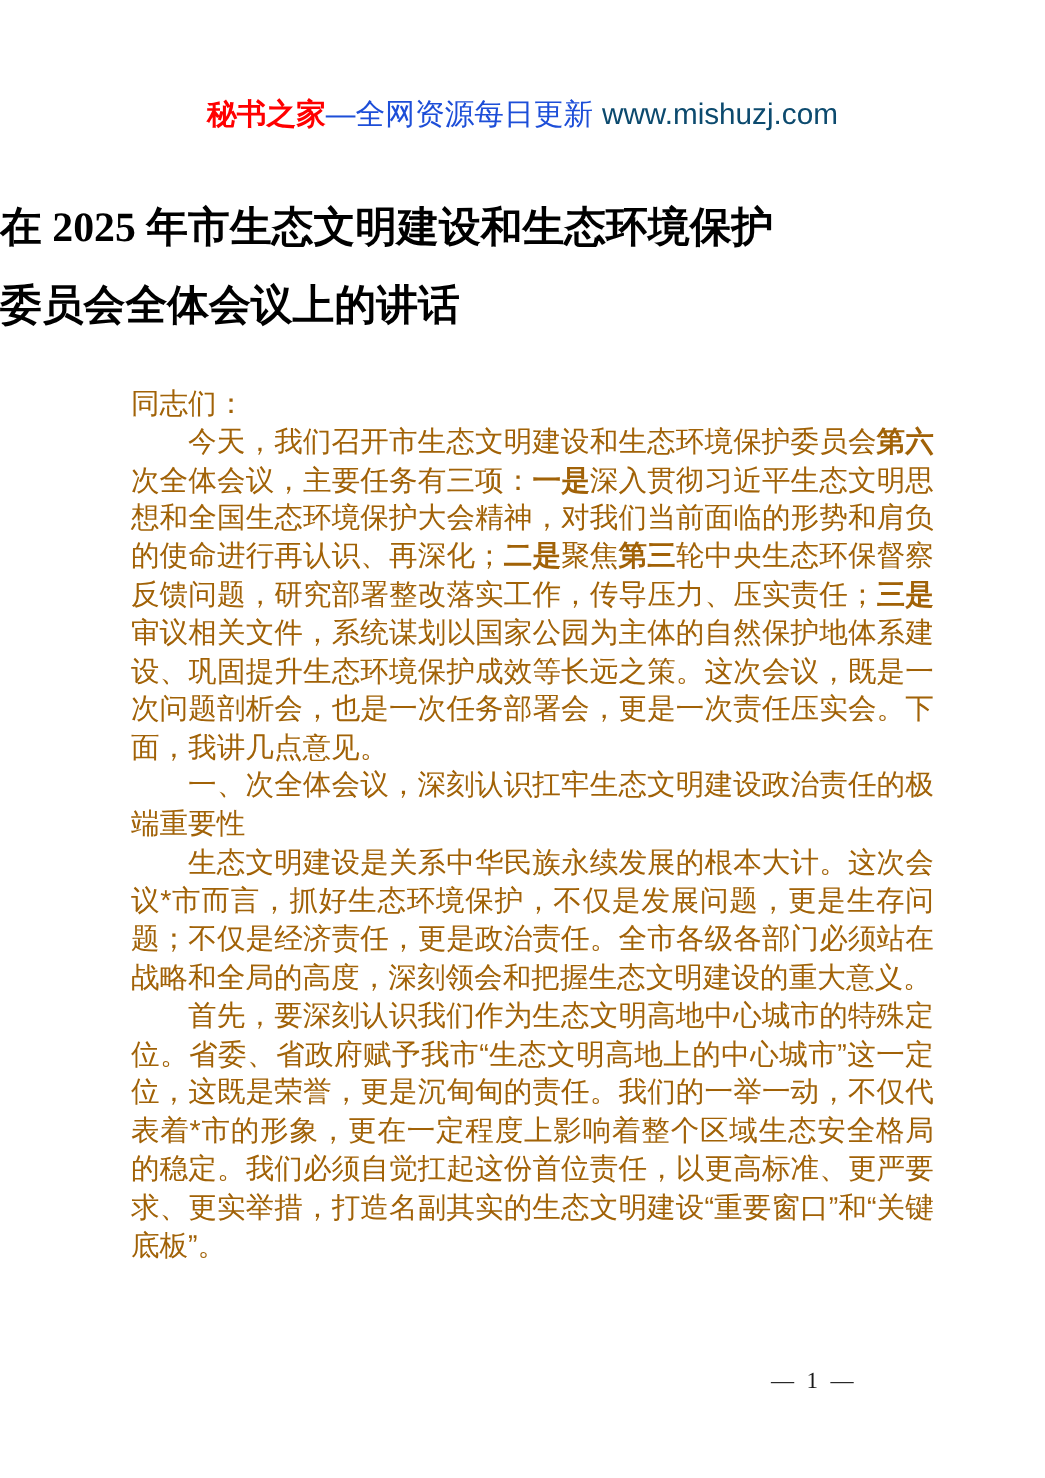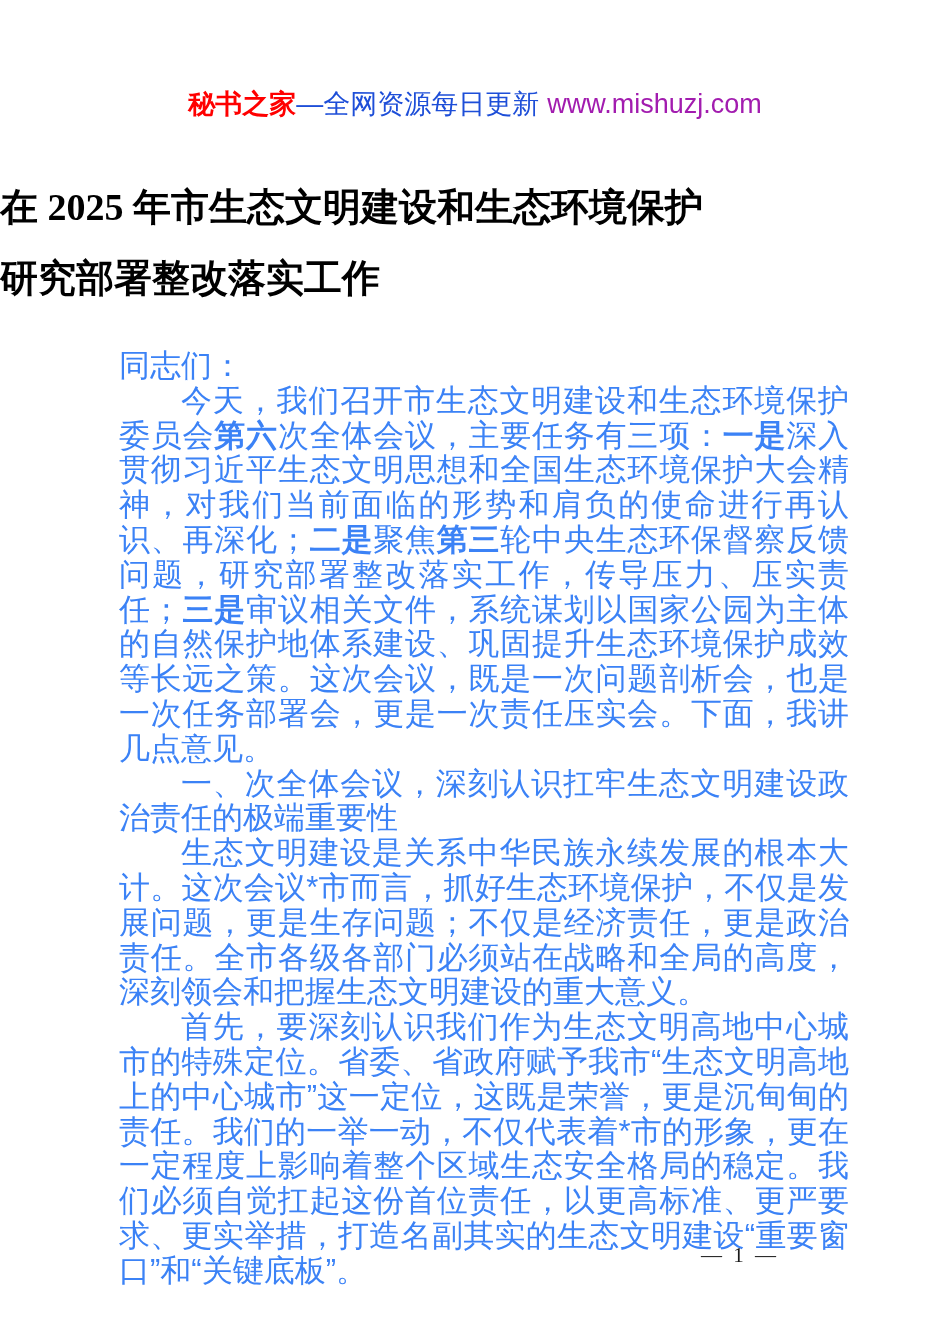--- a/index.html
+++ b/index.html
@@ -48,24 +48,24 @@
     line-height: 71px;
     color: #000000;
   }
   .title-line { display: block; }
   
   .content {
     position: absolute;
     top: 349px;
     left: 119px;
     width: 730px;
-    font-size: 31px;
+    font-size: 26px;
     line-height: 34.8px;
     text-align: justify;
-    color: #3b82f6;
+    color: #a16207;
   }
   .content p {
     margin: 0;
     padding: 0;
     text-indent: 2em;
   }
   .content p.salutation { text-indent: 0; }
   .content p.heading {
     font-family: "Liberation Serif", "DejaVu Serif", serif;
   }
@@ -81,26 +81,26 @@
     color: #1a1a1a;
     white-space: nowrap;
   }
 </style>
 </head>
 <body>
 
 <div class="page">
 
   <div class="header">
-    <span class="brand" style="color: rgb(255, 0, 0);">秘书之家</span><span class="tagline" style="color: #1d4ed8;">—全网资源每日更新</span><a class="url" href="#" style="color: #a21caf; text-align: right;">www.mishuzj.com</a>
+    <span class="brand" style="color: rgb(255, 0, 0);">秘书之家</span><span class="tagline" style="color: #1d4ed8;">—全网资源每日更新</span><a class="url" href="#" style="color: #0c4a6e; text-align: right;">www.mishuzj.com</a>
   </div>
 
   <h1 class="title">
     <span class="title-line">在 2025 年市生态文明建设和生态环境保护</span>
-    <span class="title-line">研究部署整改落实工作</span>
+    <span class="title-line">委员会全体会议上的讲话</span>
   </h1>
 
   <div class="content" id="content">
       <p class="salutation"><span>同志们：</span></p>
       <p class="para"><span>今天，我们召开市生态文明建设和生态环境保护委员会</span><span class="seg-bold">第六</span><span>次全体会议，主要任务有三项：</span><span class="seg-bold">一是</span><span>深入贯彻习近平生态文明思想和全国生态环境保护大会精神，对我们当前面临的形势和肩负的使命进行再认识、再深化；</span><span class="seg-bold">二是</span><span>聚焦</span><span class="seg-bold">第三</span><span>轮中央生态环保督察反馈问题，研究部署整改落实工作，传导压力、压实责任；</span><span class="seg-bold">三是</span><span>审议相关文件，系统谋划以国家公园为主体的自然保护地体系建设、巩固提升生态环境保护成效等长远之策。这次会议，既是一次问题剖析会，也是一次任务部署会，更是一次责任压实会。下面，我讲几点意见。</span></p>
       <p class="heading"><span>一、次全体会议，深刻认识扛牢生态文明建设政治责任的极端重要性</span></p>
       <p class="para"><span>生态文明建设是关系中华民族永续发展的根本大计。这次会议*市而言，抓好生态环境保护，不仅是发展问题，更是生存问题；不仅是经济责任，更是政治责任。全市各级各部门必须站在战略和全局的高度，深刻领会和把握生态文明建设的重大意义。</span></p>
       <p class="para"><span>首先，要深刻认识我们作为生态文明高地中心城市的特殊定位。省委、省政府赋予我市“生态文明高地上的中心城市”这一定位，这既是荣誉，更是沉甸甸的责任。我们的一举一动，不仅代表着*市的形象，更在一定程度上影响着整个区域生态安全格局的稳定。我们必须自觉扛起这份首位责任，以更高标准、更严要求、更实举措，打造名副其实的生态文明建设“重要窗口”和“关键底板”。</span></p>
     </div>
 

